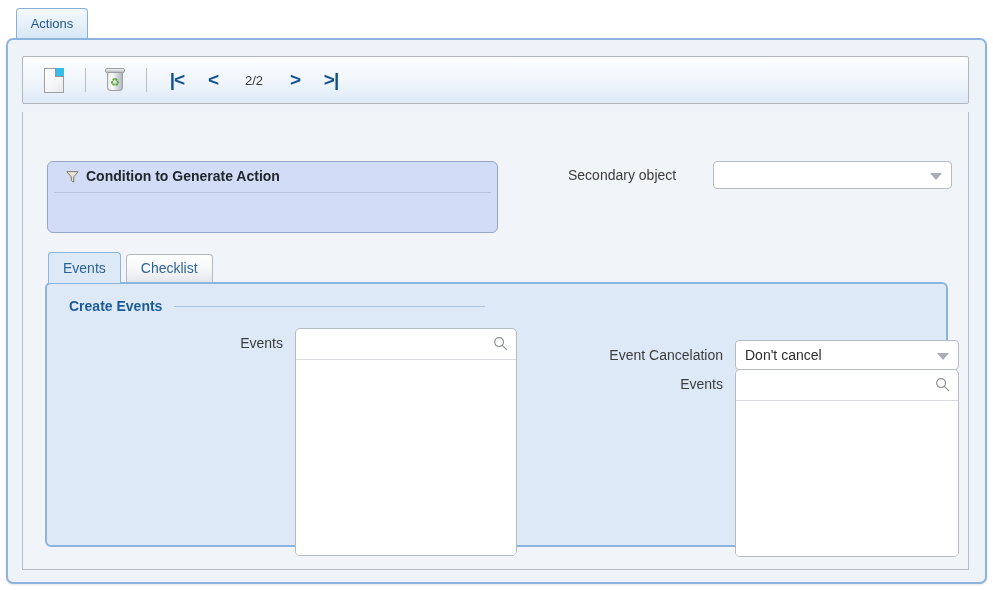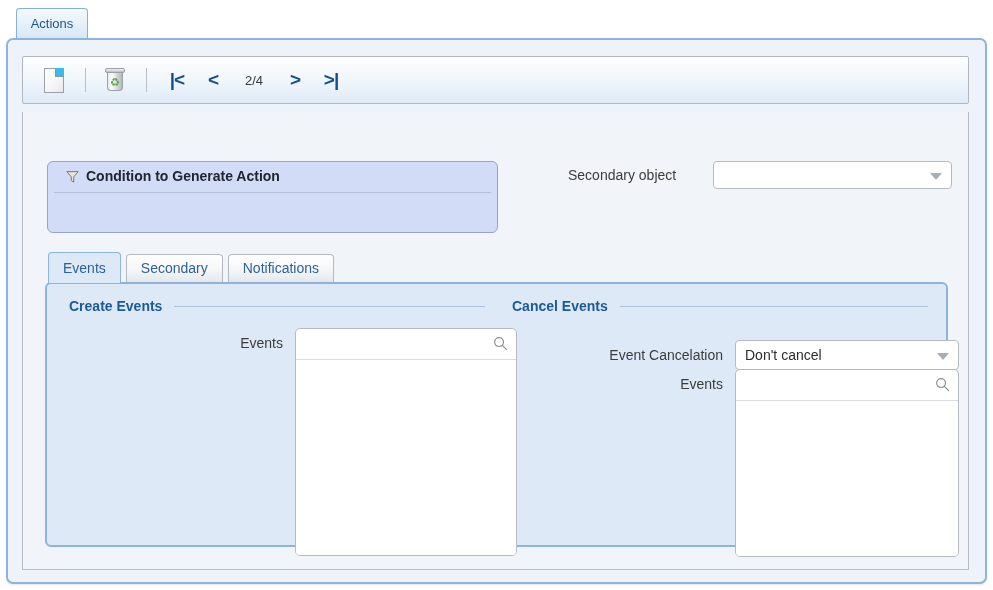--- a/index.html
+++ b/index.html
@@ -369,21 +369,21 @@
 
         <div class="tb-sep"></div>
 
         <div class="pager">
           <div class="pg-btn">
             <span>|&lt;</span>
           </div>
           <div class="pg-btn">
             <span>&lt;</span>
           </div>
-          <div class="pg-count">2/4</div>
+          <div class="pg-count">2/2</div>
           <div class="pg-btn">
             <span>&gt;</span>
           </div>
           <div class="pg-btn">
             <span>&gt;|</span>
           </div>
         </div>
 
       </div>
     </div>
@@ -406,24 +406,21 @@
           <span class="cval"></span>
           <span class="caret"></span>
         </div>
       </div>
 
       <div class="inner-tabs">
         <div class="itab active">
           <span>Events</span>
         </div>
         <div class="itab">
-          <span>Secondary</span>
-        </div>
-        <div class="itab">
-          <span>Notifications</span>
+          <span>Checklist</span>
         </div>
       </div>
 
       <div class="tabpanel">
 
         <div class="fs-legend" style="left:22px; top:14px;">
           <span class="lg-text">Create Events</span>
           <span class="lg-rule"></span>
         </div>
 
@@ -434,24 +431,20 @@
               <span></span>
               <svg class="ico-search" viewBox="0 0 16 16">
                 <circle cx="6.5" cy="6.5" r="4.7" fill="none" stroke="#8b9096" stroke-width="1.3"></circle>
                 <line x1="10" y1="10" x2="14.6" y2="14.6" stroke="#8b9096" stroke-width="1.3" stroke-linecap="round"></line>
               </svg>
             </div>
             <div class="sb-list" style="height:196px;"></div>
           </div>
         </div>
 
-        <div class="fs-legend" style="left:465px; top:14px;">
-          <span class="lg-text">Cancel Events</span>
-          <span class="lg-rule"></span>
-        </div>
 
         <div class="field-row" style="left:465px; top:56px;">
           <span class="fld-label" style="width:211px;">Event Cancelation</span>
           <div class="combo" style="width:224px; height:30px;text-align:center;">
             <span class="cval">Don't cancel</span>
             <span class="caret"></span>
           </div>
         </div>
 
         <div class="field-row" style="left:465px; top:85px;">

